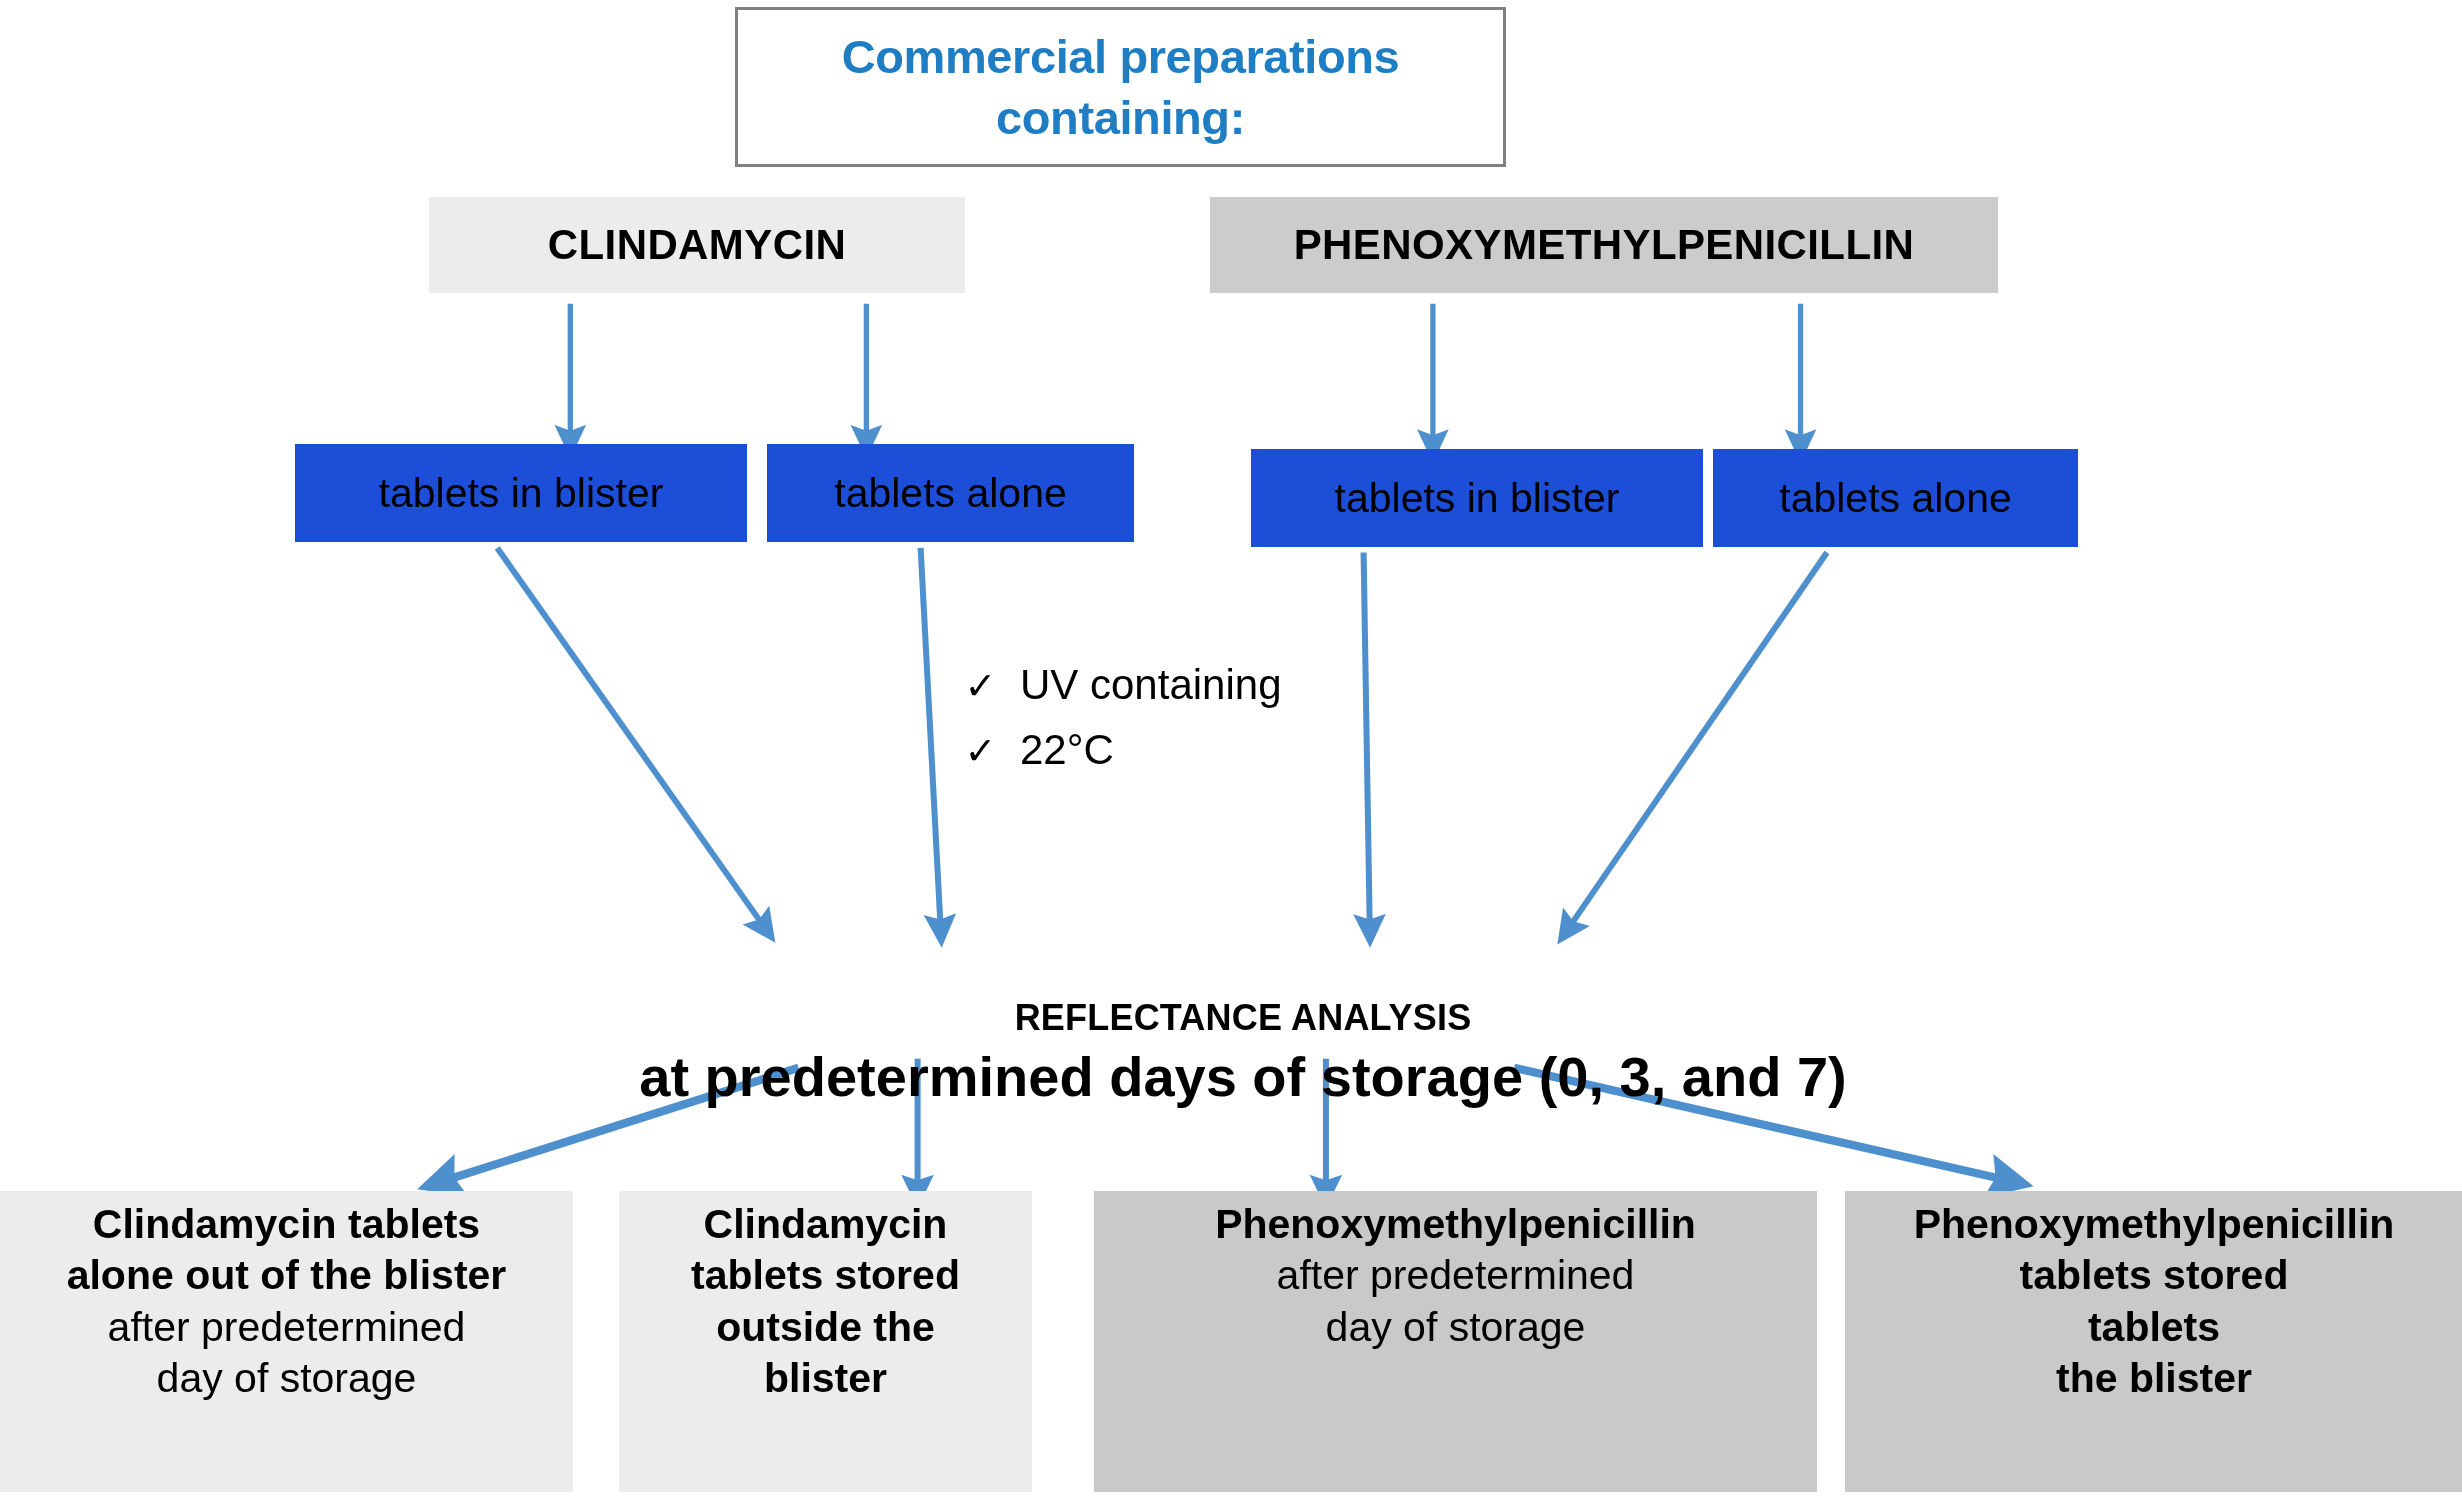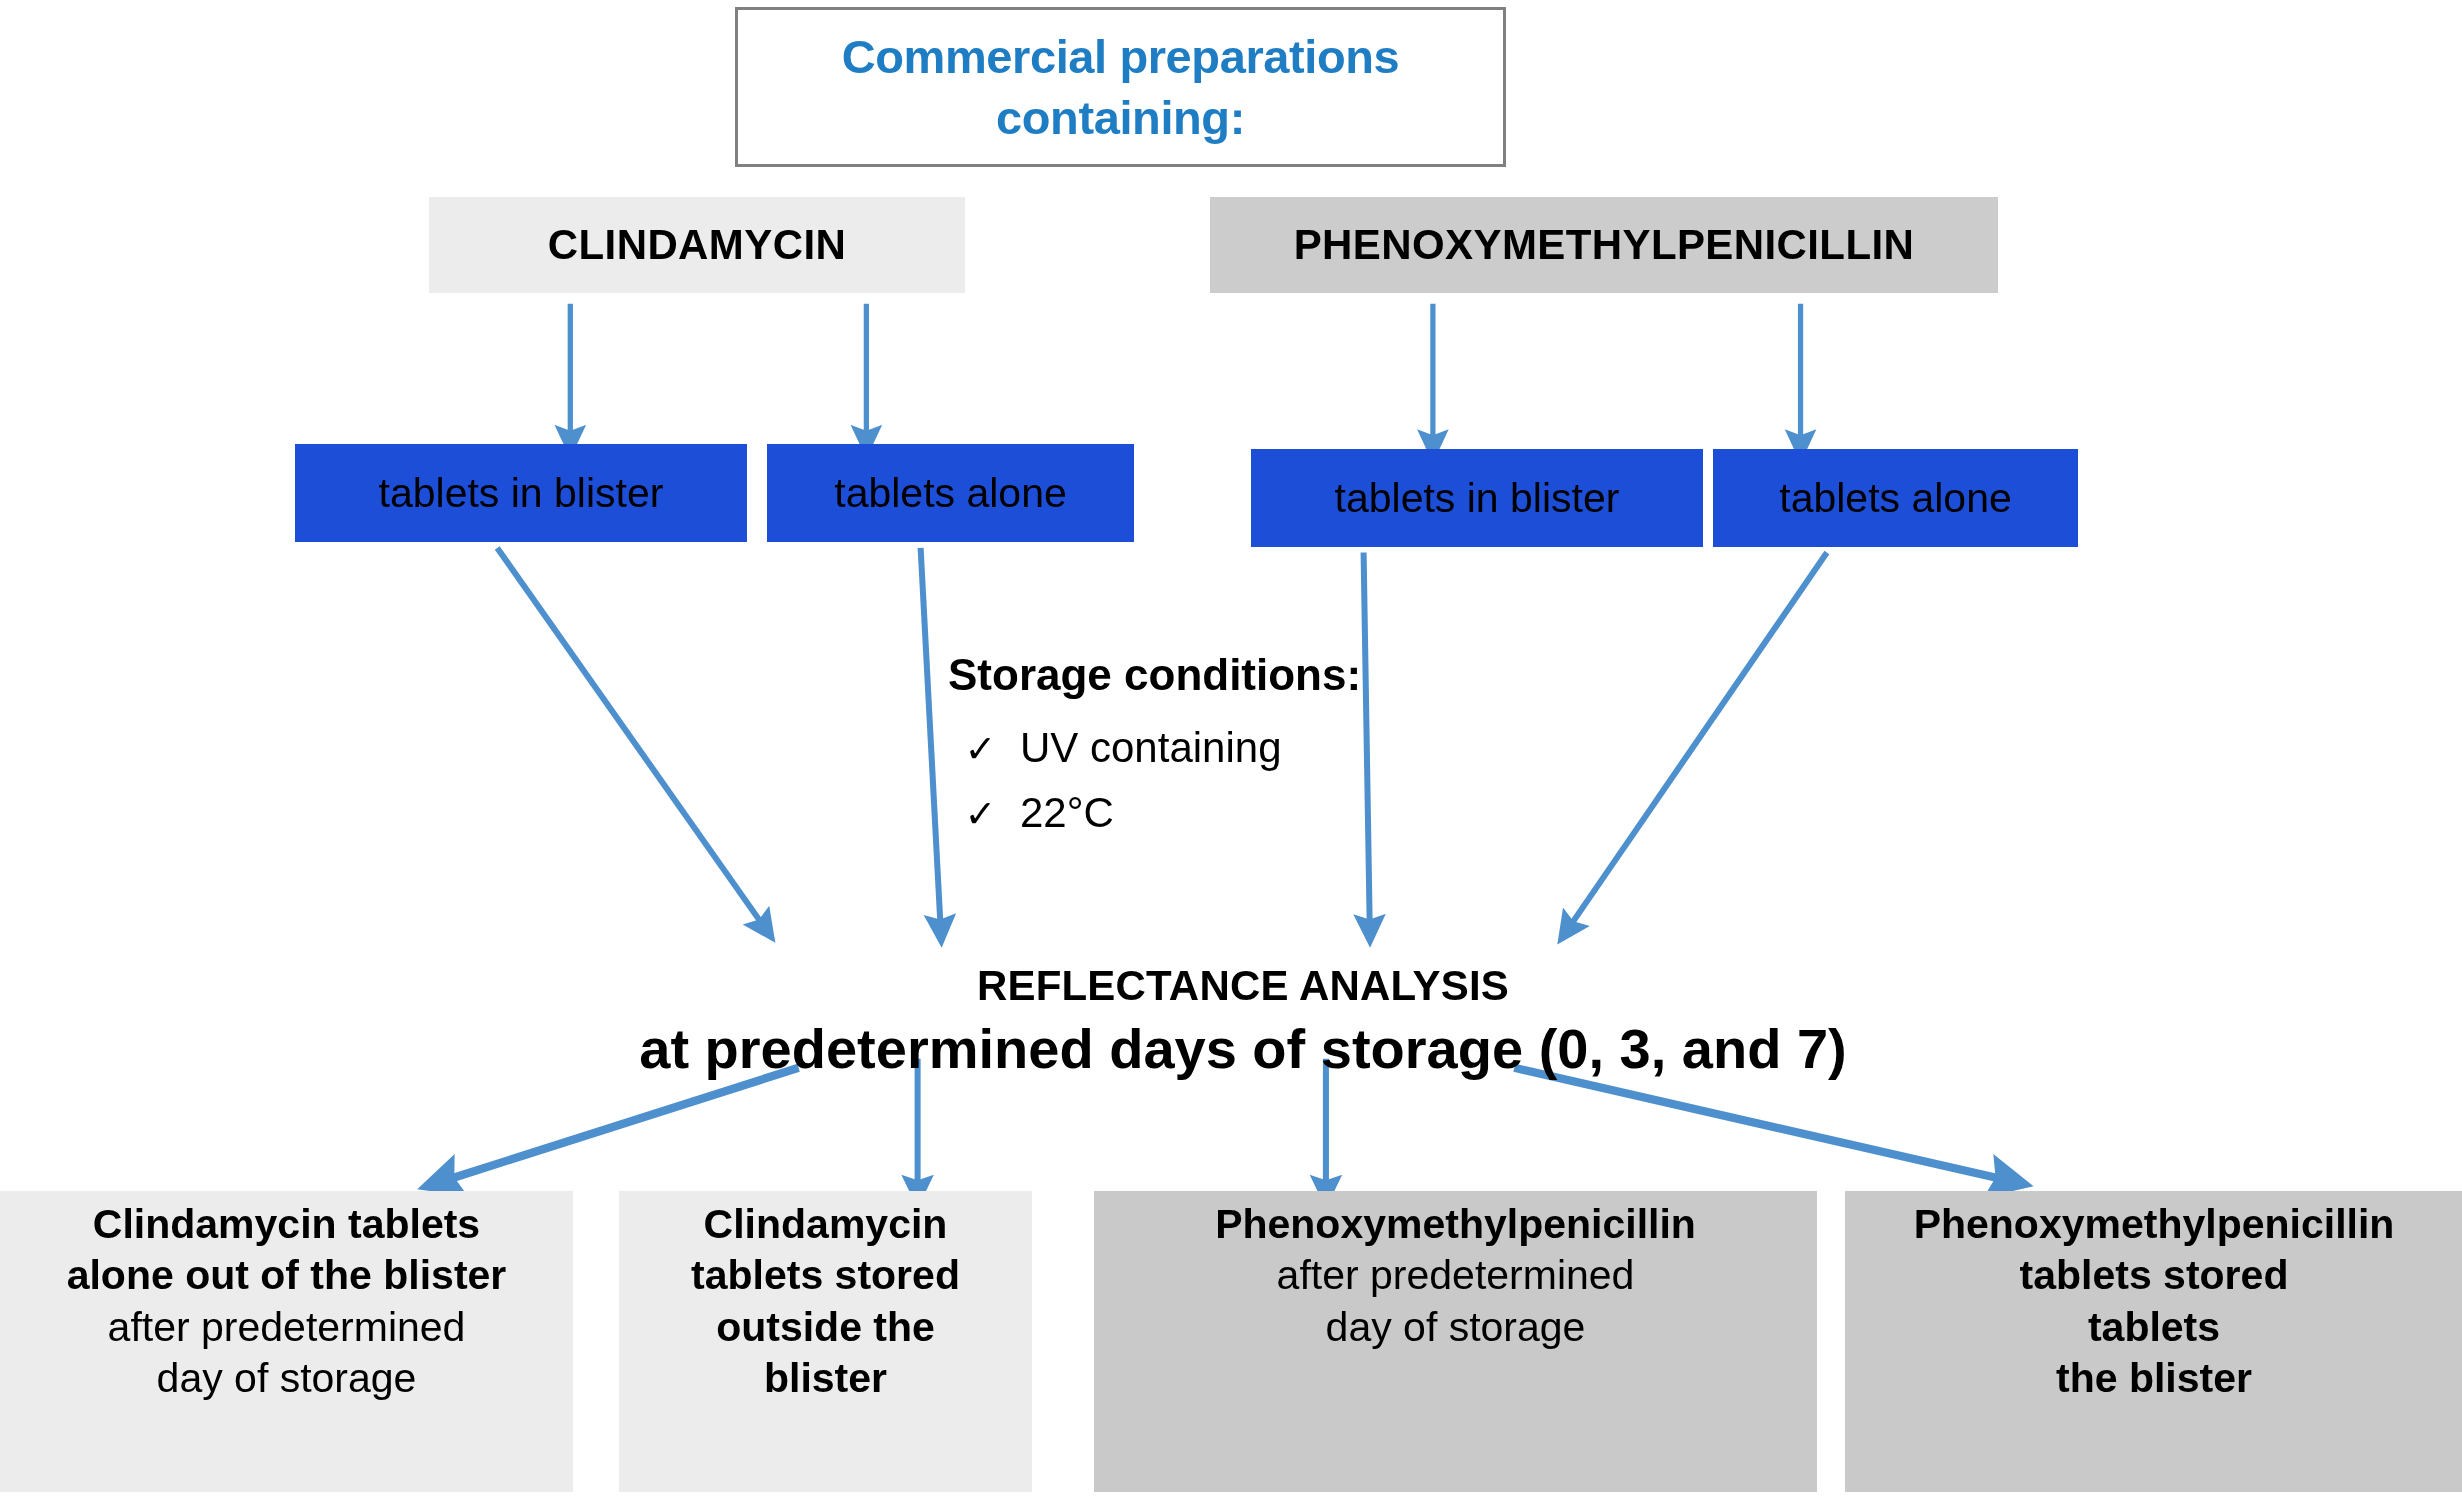--- a/index.html
+++ b/index.html
@@ -72,21 +72,21 @@
   }
   .storage-item .check{width:72px;flex:0 0 72px;font-size:38px;text-align:left;padding-left:16.6px;box-sizing:border-box;}
   .storage-item .txt{flex:1;}
 
   
   #reflectance-block{
     position:absolute;left:527px;top:955px;width:1432px;
     text-align:center;color:#000;font-weight:bold;
     line-height:1.28;
   }
-  #reflectance-l1{font-size:42px;letter-spacing:0.2px;}
+  #reflectance-l1{font-size:36px;letter-spacing:0.2px;margin-top:36px;}
   #reflectance-l2{font-size:56px;}
 
   
   .result-box{
     position:absolute;box-sizing:border-box;
     display:flex;flex-direction:column;align-items:center;justify-content:flex-start;
     text-align:center;color:#000;line-height:1.26;padding:7.5px 10.5px;
   }
   .result-box .b{font-weight:bold;}
   .result-box .n{font-weight:normal;}
@@ -151,21 +151,20 @@
     <span>tablets alone</span>
   </div>
   <div class="box tablets-box" id="tablets-blister-2">
     <span>tablets in blister</span>
   </div>
   <div class="box tablets-box" id="tablets-alone-2">
     <span>tablets alone</span>
   </div>
 
   <div id="storage-block">
-    <div id="storage-title">Storage conditions:</div>
     <div class="storage-item">
       <span class="check">✓</span>
       <span class="txt">UV containing</span>
     </div>
     <div class="storage-item">
       <span class="check">✓</span>
       <span class="txt">22°C</span>
     </div>
   </div>
 

